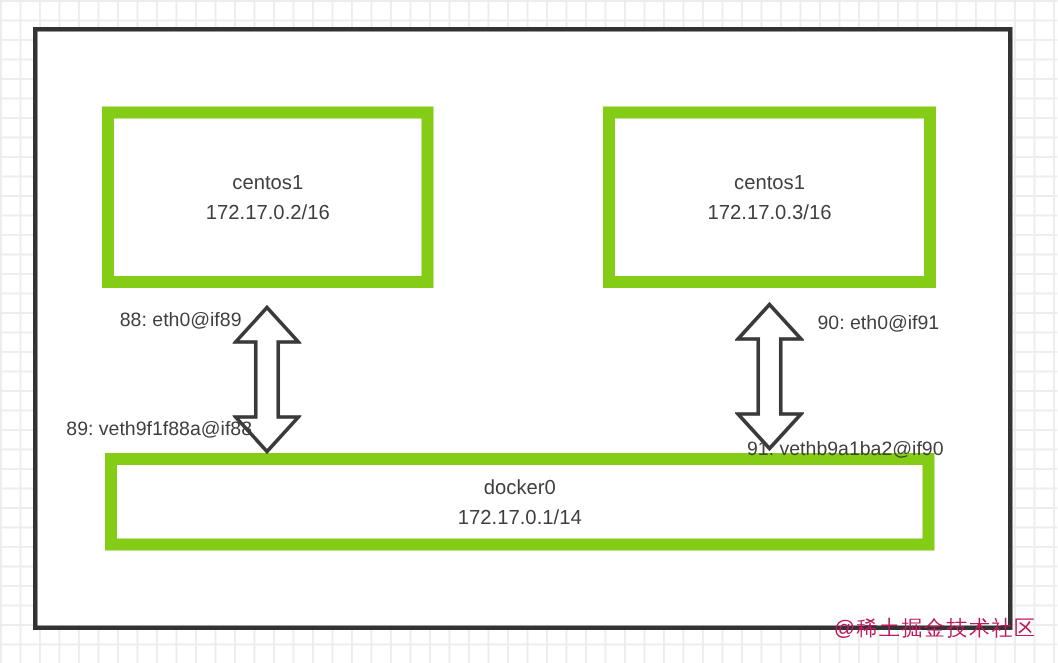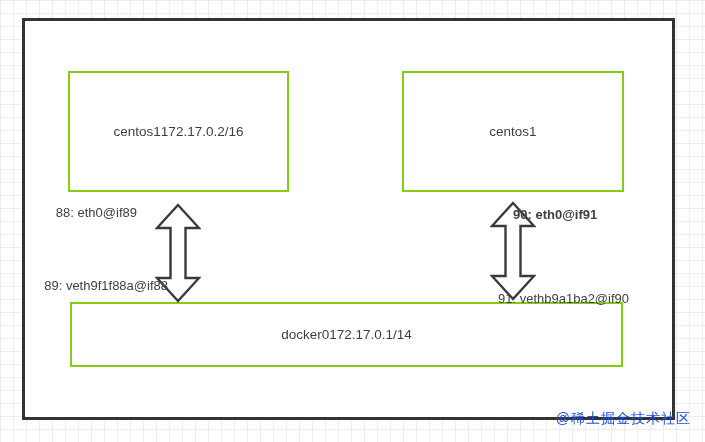--- a/index.html
+++ b/index.html
@@ -18,70 +18,70 @@
   .outer-frame {
     position: absolute;
     left: 22px; top: 18px;
     width: 653px; height: 402px;
     background: #ffffff;
     border: 3px solid #333333;
   }
   .node-box {
     position: absolute;
     background: #ffffff;
-    border: 2px solid #84cc16;
+    border: 8px solid #84cc16;
     display: flex;
-    flex-direction: row;
-    align-items: center;
+    flex-direction: column;
     justify-content: center;
     font-size: 13.5px;
     line-height: 20px;
     color: #3f3f3f;
     text-align: center;
   }
   .box-left   { left: 68px;  top: 71px;  width: 221px; height: 121px; }
   .box-right  { left: 402px; top: 71px;  width: 222px; height: 121px; }
   .box-bridge { left: 70px;  top: 302px; width: 553px; height: 65px;  }
   .veth-arrow { position: absolute; width: 46px; height: 100px; }
   .arrow-left  { left: 155px; top: 203px; }
   .arrow-right { left: 490px; top: 201px; }
   .if-label {
     position: absolute;
     font-size: 13px;
     line-height: 15px;
     color: #3f3f3f;
     white-space: nowrap;
   }
-  .lbl-left-top     { right: 568px; top: 205px; }  
+  .lbl-left-top     { right: 544px; top: 205px; }  
   .lbl-left-bottom  { right: 537px; top: 278px; }  
-  .lbl-right-top    { left: 513px;  top: 207px; font-weight: bold; }
+  .lbl-right-top    { left: 545px;  top: 207px; }
   .lbl-right-bottom { left: 498px;  top: 291px; }
   .watermark {
     position: absolute;
     right: 14px; top: 410px;
     font-size: 14px;
-    color: #1d4ed8;
+    color: #be185d;
     letter-spacing: 1px;
     white-space: nowrap;
     z-index: 5;
     margin-left: 43px;
   }
 </style>
 </head>
 <body>
 
 <div class="outer-frame"></div>
 
 <div class="node-box box-left">
   <span>centos1</span>
   <span>172.17.0.2/16</span>
 </div>
 
 <div class="node-box box-right">
   <span>centos1</span>
+  <span>172.17.0.3/16</span>
 </div>
 
 <div class="node-box box-bridge">
   <span>docker0</span>
   <span>172.17.0.1/14</span>
 </div>
 
 <svg class="veth-arrow arrow-left" viewBox="0 0 46 100" xmlns="http://www.w3.org/2000/svg">
   <path d="M23 2 L44 25 L30.5 25 L30.5 75 L44 75 L23 98 L2 75 L15.5 75 L15.5 25 L2 25 Z" fill="#ffffff" stroke="#3a3a3a" stroke-width="2.4" stroke-linejoin="miter"></path>
 </svg>

